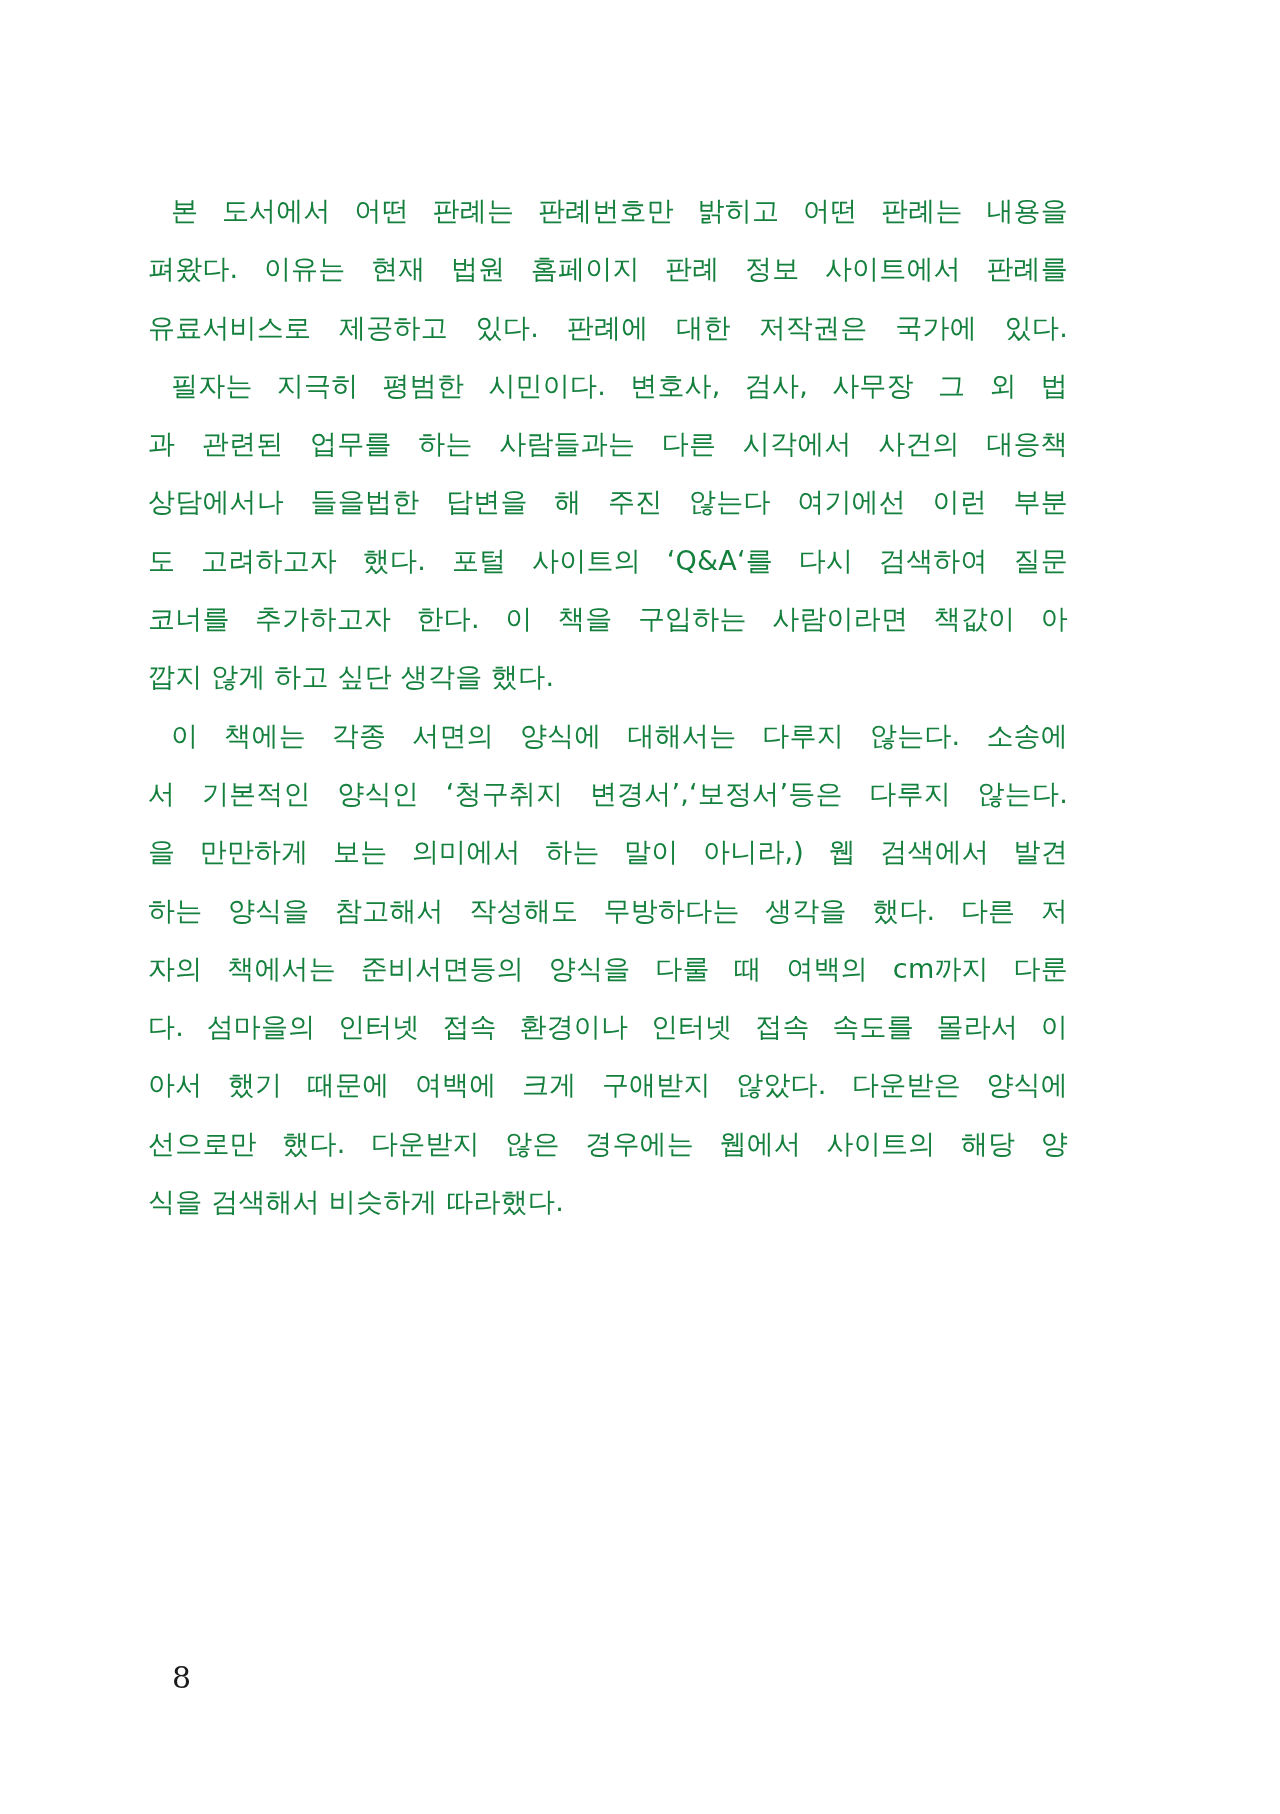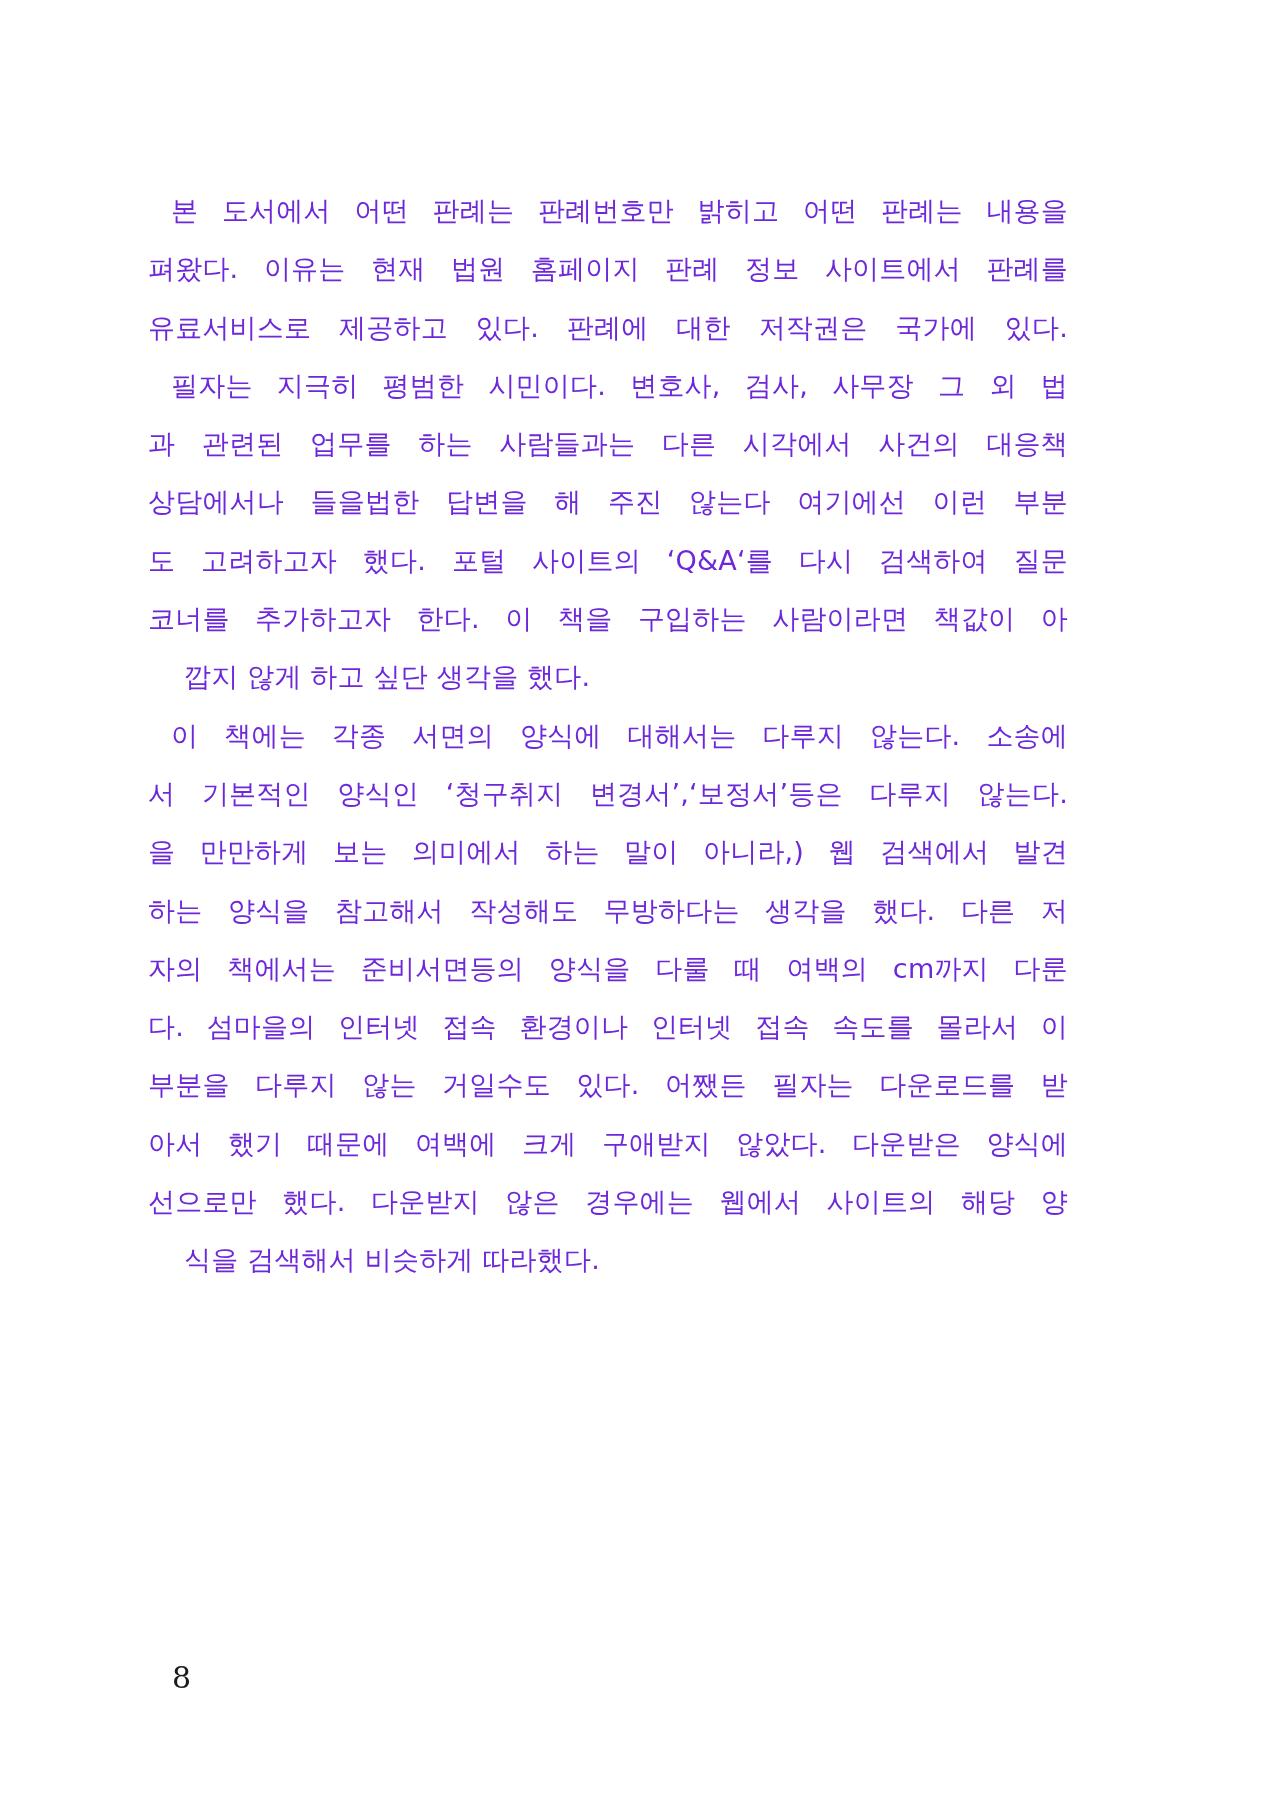--- a/index.html
+++ b/index.html
@@ -24,35 +24,34 @@
     }
     .body-text {
       position: absolute;
       left: 148px;
       top: 182px;
       width: 920px;
       font-family: "DejaVu Sans", sans-serif;
       font-size: 27px;
       line-height: 58.3px;
       letter-spacing: 0.2px;
-      color: #6d28d9;
+      color: #15803d;
     }
     .line {
       display: block;
       height: 58.3px;
       white-space: nowrap;
       text-align: justify;
       text-align-last: justify;
     }
     .line.indent {
       padding-left: 23px;
     }
     .line.last {
       text-align-last: left;
-      margin-left: 36px;
     }
     .page-number {
       position: absolute;
       left: 172px;
       top: 1660px;
       font-family: "DejaVu Serif", serif;
       font-size: 30px;
       color: #1a1a1a;
     }
   </style>
@@ -72,20 +71,19 @@
     <span class="line">도 고려하고자 했다. 포털 사이트의 ‘Q&amp;A‘를 다시 검색하여 질문</span>
     <span class="line">코너를 추가하고자 한다. 이 책을 구입하는 사람이라면 책값이 아</span>
     <span class="line last">깝지 않게 하고 싶단 생각을 했다.</span>
 
     <span class="line indent">이 책에는 각종 서면의 양식에 대해서는 다루지 않는다. 소송에</span>
     <span class="line">서 기본적인 양식인 ‘청구취지 변경서’,‘보정서’등은 다루지 않는다.</span>
     <span class="line">을 만만하게 보는 의미에서 하는 말이 아니라,) 웹 검색에서 발견</span>
     <span class="line">하는 양식을 참고해서 작성해도 무방하다는 생각을 했다. 다른 저</span>
     <span class="line">자의 책에서는 준비서면등의 양식을 다룰 때 여백의 cm까지 다룬</span>
     <span class="line">다. 섬마을의 인터넷 접속 환경이나 인터넷 접속 속도를 몰라서 이</span>
-    <span class="line">부분을 다루지 않는 거일수도 있다. 어쨌든 필자는 다운로드를 받</span>
     <span class="line">아서 했기 때문에 여백에 크게 구애받지 않았다. 다운받은 양식에</span>
     <span class="line">선으로만 했다. 다운받지 않은 경우에는 웹에서 사이트의 해당 양</span>
     <span class="line last">식을 검색해서 비슷하게 따라했다.</span>
   </div>
 
   <div class="page-number">8</div>
 </div>
 
 </body></html>

